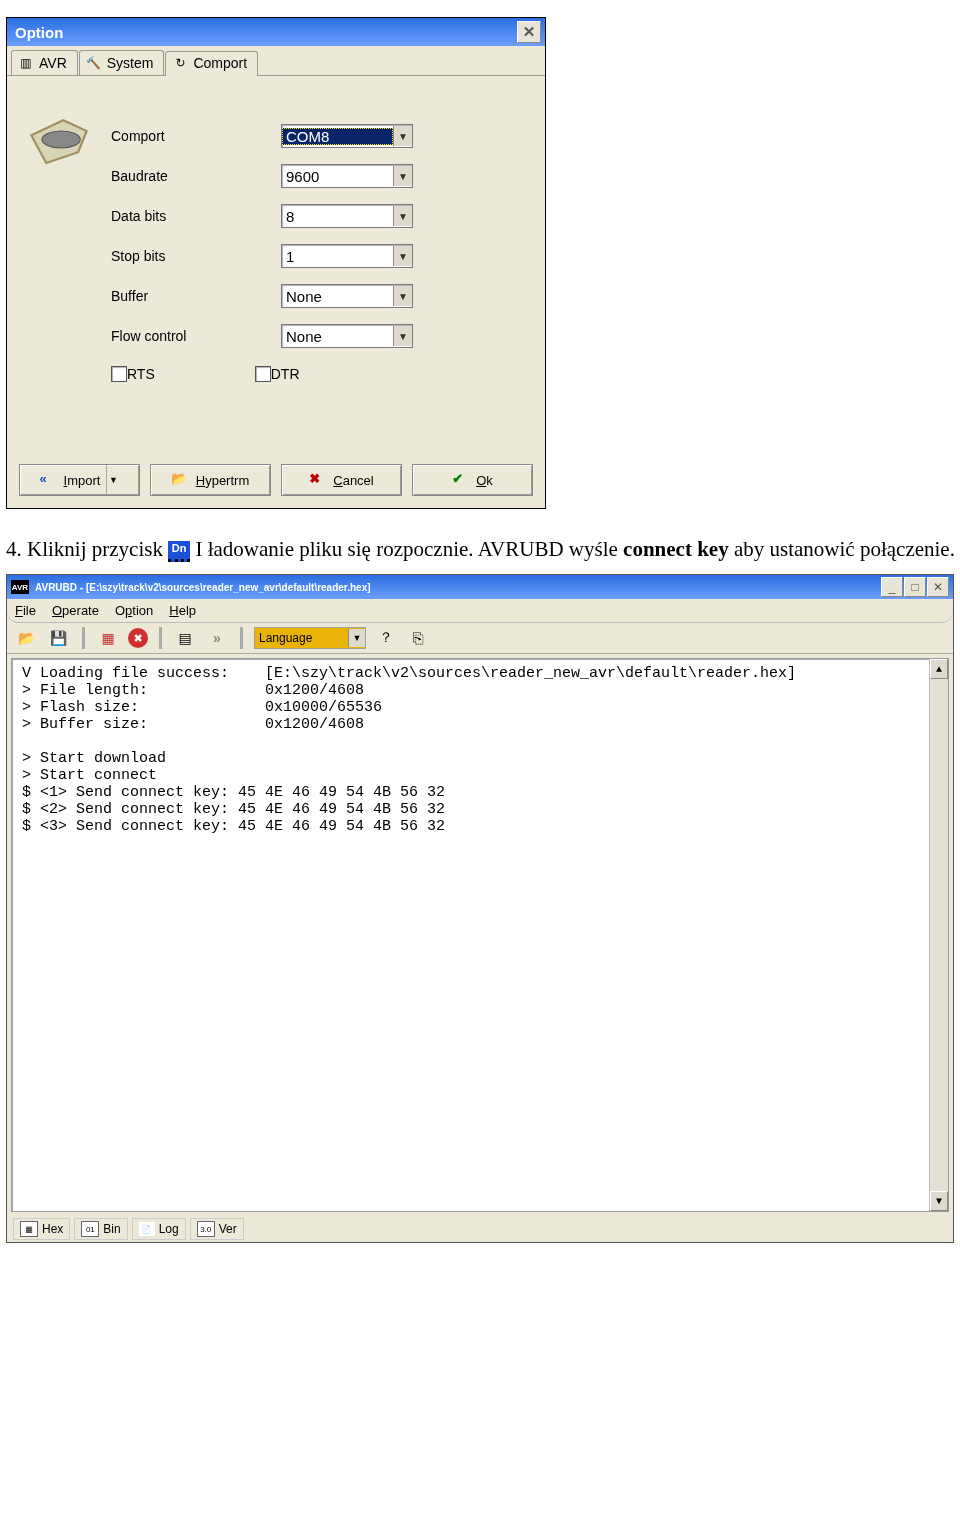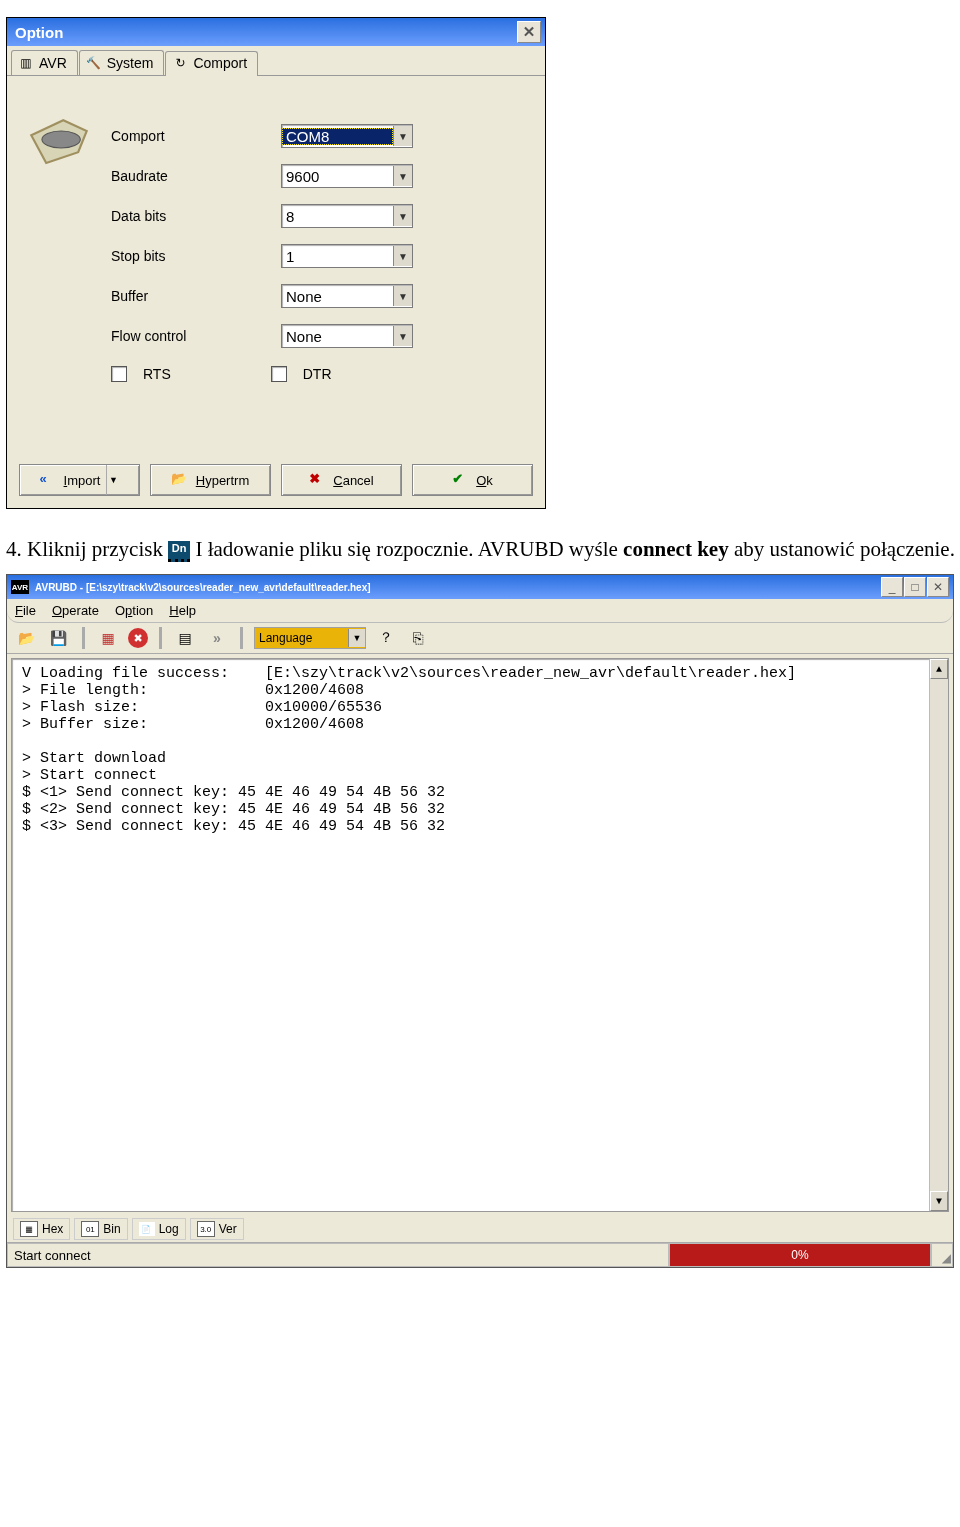--- a/index.html
+++ b/index.html
@@ -17,30 +17,30 @@
   .form-area { display:flex; padding:40px 20px 10px 20px; }
   .bigicon { width:64px; height:48px; margin-right:20px; }
   .rows { flex:1; }
   .row { display:flex; align-items:center; height:40px; }
   .row label { width:170px; }
   .combo { width:130px; height:22px; border:1px solid #7a7a7a; background:#fff; display:flex; align-items:center; box-shadow:inset 1px 1px 1px #b0b0b0; }
   .combo .val { flex:1; padding:0 4px; font-size:15px; }
   .combo.selected .val { background:#0a246a; color:#fff; outline:1px dotted #ffea00; outline-offset:-1px; }
   .combo .arrow { width:18px; height:20px; background:#dedbce; border-left:1px solid #888; display:flex; align-items:center; justify-content:center; font-size:10px; color:#333; }
   .chk-row { display:flex; gap:100px; padding-left:0px; margin-top:10px; }
-  .chk-row .grp { display:flex; align-items:center; gap:16px; }
+  .chk-row .grp { display:flex; align-items:center; gap:0; }
   .chk { width:14px; height:14px; border:1px solid #555; background:#fff; box-shadow:inset 1px 1px 1px #b0b0b0; }
   .btnarea { display:flex; gap:10px; padding:12px; }
   .btn { flex:1; height:30px; border:1px solid #888; background:#ece9d8; box-shadow:inset 1px 1px 0 #fff, inset -1px -1px 0 #999; display:flex; align-items:center; justify-content:center; gap:6px; font-size:13px; }
   .btn .u { text-decoration:underline; }
   .btn .split { width:12px; border-left:1px solid #aaa; height:100%; display:flex; align-items:center; justify-content:center; font-size:9px; }
   .ico { width:18px; height:18px; display:inline-block; }
   
   .para { font-family:"Times New Roman",serif; font-size:21px; margin:26px 0 10px 6px; line-height:1.4; }
-  .dn-icon { display:inline-block; width:22px; height:18px; background:#0c4a6e; color:#fff; font-weight:bold; font-size:11px; text-align:center; line-height:14px; font-family:Arial,sans-serif; vertical-align:middle; border-bottom:3px dotted #000; }
+  .dn-icon { display:inline-block; width:22px; height:18px; background:#1d4ed8; color:#fff; font-weight:bold; font-size:11px; text-align:center; line-height:14px; font-family:Arial,sans-serif; vertical-align:middle; border-bottom:3px dotted #000; }
   
   .avrubd { width:946px; margin-left:6px; background:#ece9d8; border:1px solid #555; font-family:Tahoma,sans-serif; font-size:13px; }
   .av-title { height:24px; background:linear-gradient(#2a6fe0,#6c9efc); color:#fff; display:flex; align-items:center; padding:0 4px; }
   .av-title .badge { width:18px; height:14px; background:#000; color:#fff; font-size:8px; font-weight:bold; display:flex; align-items:center; justify-content:center; margin-right:6px; }
   .av-title-text { flex:1; font-size:10px; font-weight:bold; }
   .av-winbtns { display:flex; gap:1px; }
   .av-winbtns .wb { width:20px; height:18px; background:#e8e4d8; border:1px solid #fff; border-right-color:#888; border-bottom-color:#888; color:#555; font-size:12px; display:flex; align-items:center; justify-content:center; }
   .av-menu { display:flex; gap:16px; padding:4px 8px; border-bottom:1px solid #bbb;border-radius:12px; }
   .av-menu span .u { text-decoration:underline; }
   .av-tool { display:flex; align-items:center; gap:8px; padding:4px 8px; border-bottom:1px solid #aaa; }
@@ -236,20 +236,15 @@
         </div>
       <div class="botn">
           <span class="bx" style="border:none;">📄</span>
           <span>Log</span>
         </div>
       <div class="botn">
           <span class="bx">3.0</span>
           <span>Ver</span>
         </div>
     </div>
-    <div class="status">
-      <div class="sl">Start connect</div>
-      <div class="prog">0%</div>
-      <div class="grip">◢</div>
-    </div>
   </div>
 
 </div>
 
 </body></html>

